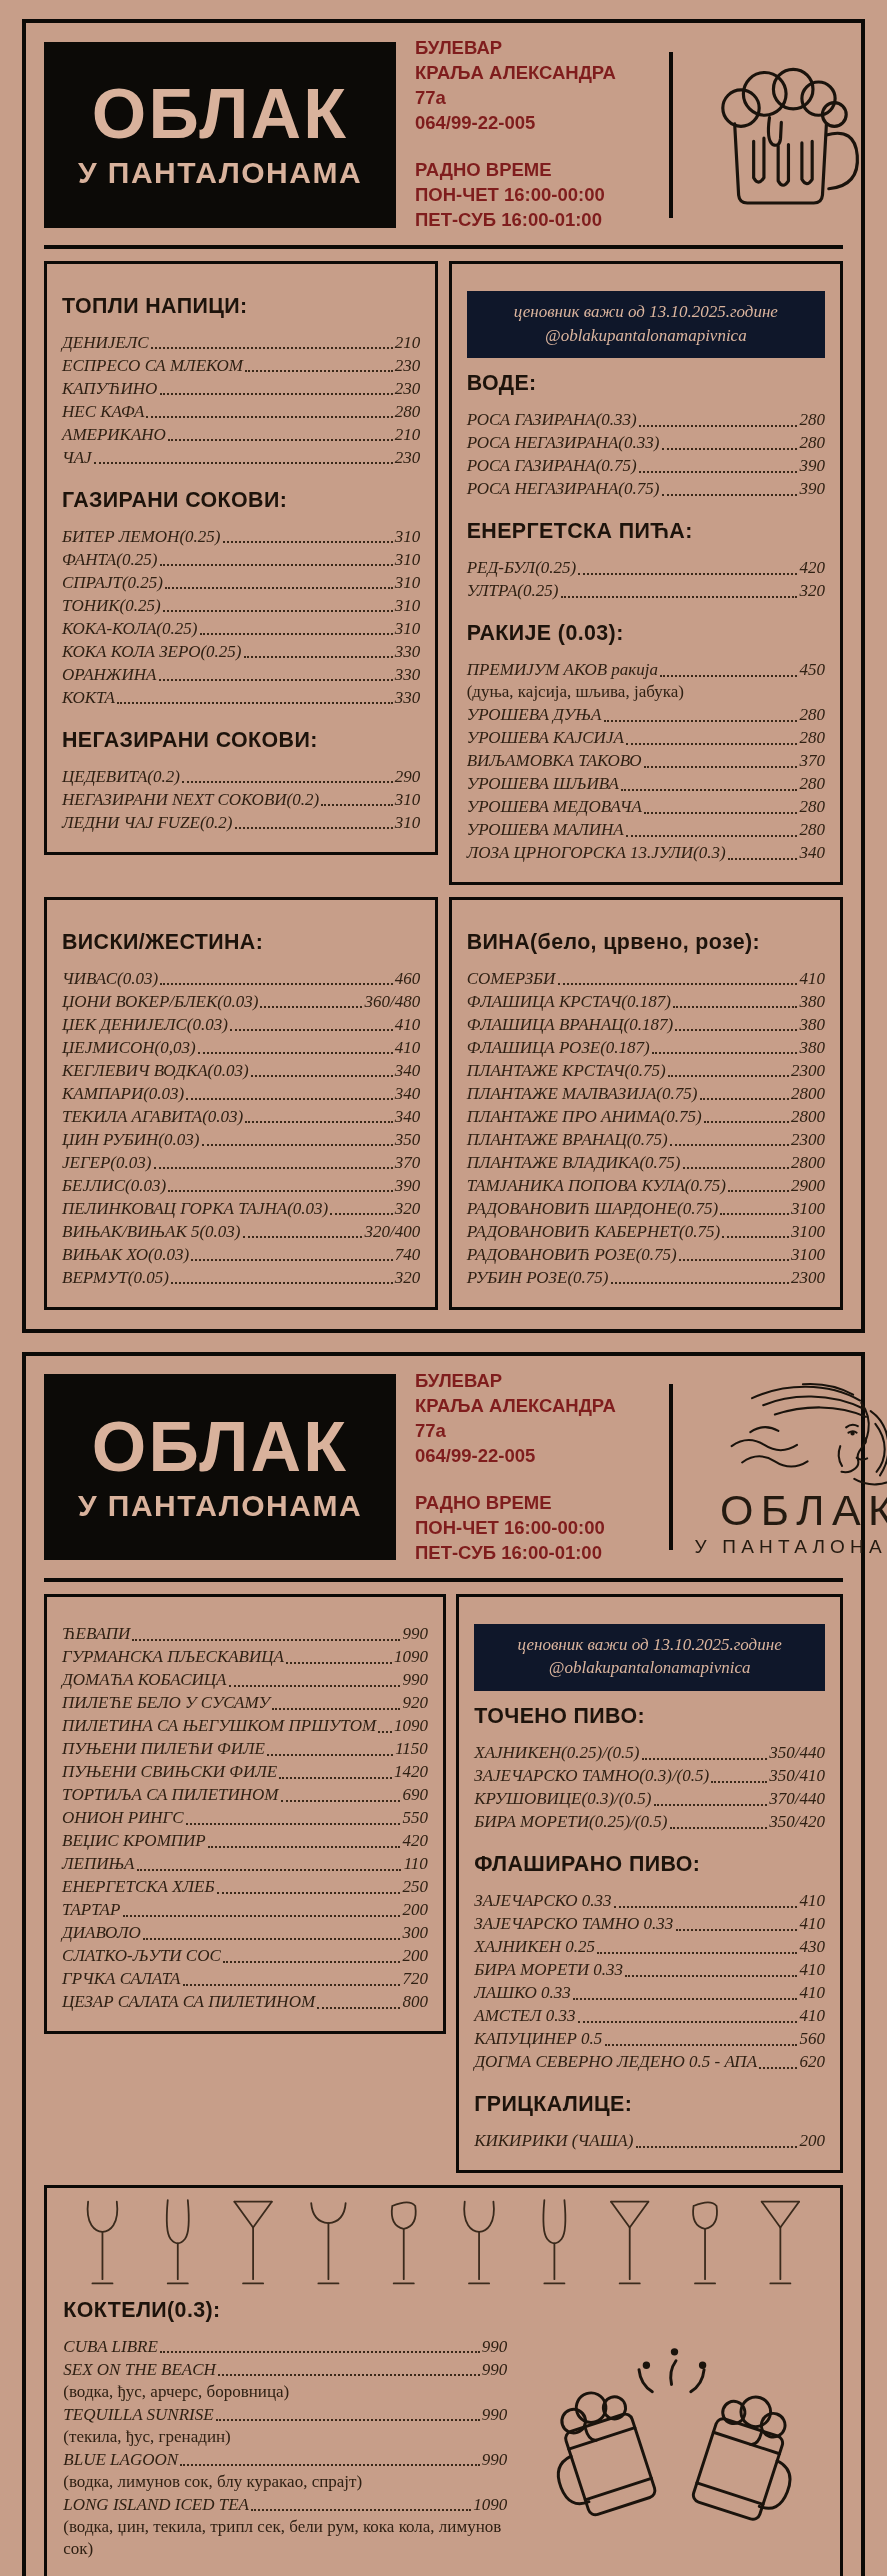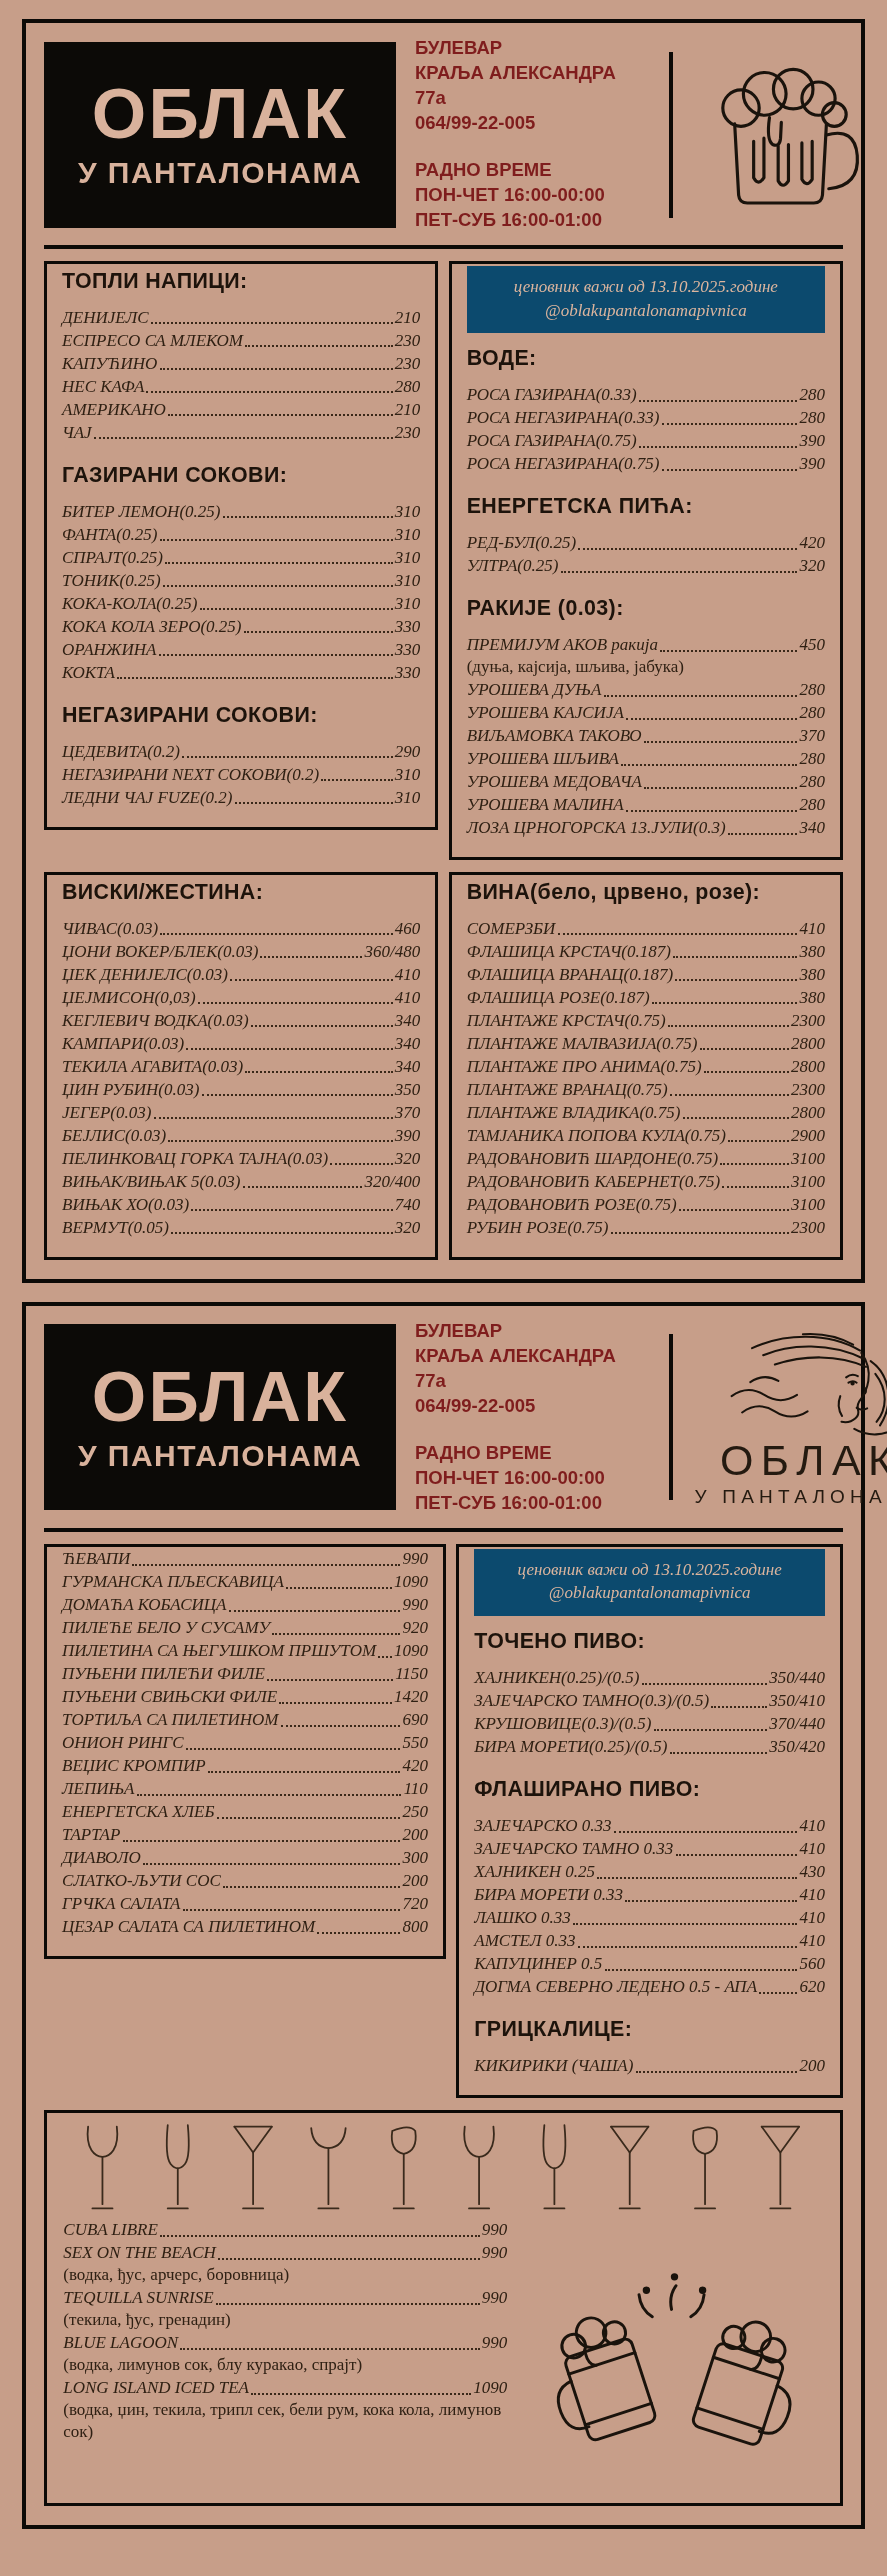--- a/index.html
+++ b/index.html
@@ -42,41 +42,41 @@
   .logo2-sub{
     font-size:19px;letter-spacing:5.2px;color:#241a10;margin-top:4.4px;
   }
   .rule{height:4.4px;background:#0c0a07;margin-top:12px;}
   
   .columns{
     display:grid;grid-template-columns:1fr 1fr;gap:10.4px;align-items:start;margin-top:12px;
   }
   .box{
     border:3.7px solid #0c0a07;
-    padding:0 15px 18px;
+    padding:25px 15px 18px;
   }
   .section-title{
     font-size:21.4px;font-weight:bold;color:#1d130b;margin:19px 0 12px;letter-spacing:0.4px;
   }
   .menu-section:first-child .section-title{margin-top:4.4px;}
   .badge-note + [data-sections] .menu-section:first-child .section-title{margin-top:7.4px;}
   .row{
     display:flex;align-items:flex-end;
     font-family:"Liberation Serif", serif;font-style:italic;
     font-size:17px;line-height:23px;color:#2f2013;
   }
   .row .name{white-space:nowrap;}
   .row .dots{flex:1;border-bottom:2.2px dotted #3a2819;margin:0 2.2px 4.4px;min-width:13.3px;}
   .row .price{white-space:nowrap;}
   .desc{
     font-family:"Liberation Serif", serif;
     font-size:17px;line-height:22px;color:#2f2013;
   }
   .badge-note{
-    background:#0c4a6e;color:#dcb59e;text-align:center;
+    background:#0f172a;color:#dcb59e;text-align:center;
     font-family:"Liberation Serif", serif;font-style:italic;
     font-size:17px;line-height:1.4;
     padding:9px 6px 10.4px;margin:1.5px 0 13.3px;
   }
   
   .bottom-box{
     border:3.7px solid #0c0a07;margin-top:12px;padding:7.4px 16.3px 19px;
   }
   .glasses{width:100%;height:98px;display:block;}
   .cocktail-flex{display:flex;align-items:flex-start;gap:18px;}
@@ -720,20 +720,21 @@
           <path d="M881,120 h28"></path>
         <path d="M974,6 L1000,42 L1026,6"></path>
           <line x1="974" y1="6" x2="1026" y2="6"></line>
           <line x1="1000" y1="42" x2="1000" y2="114"></line>
           <path d="M986,120 h28"></path>
       </g>
     </svg>
     <div class="cocktail-flex">
       <div class="cocktail-list" data-sections="page2.bottom">
           <div class="menu-section">
+            <h2 class="section-title">КОКТЕЛИ(0.3):</h2>
             <div class="row">
               <span class="name">CUBA LIBRE</span>
               <span class="dots"></span>
               <span class="price">990</span>
             </div>
             <div class="row">
               <span class="name">SEX ON THE BEACH</span>
               <span class="dots"></span>
               <span class="price">990</span>
             </div>

